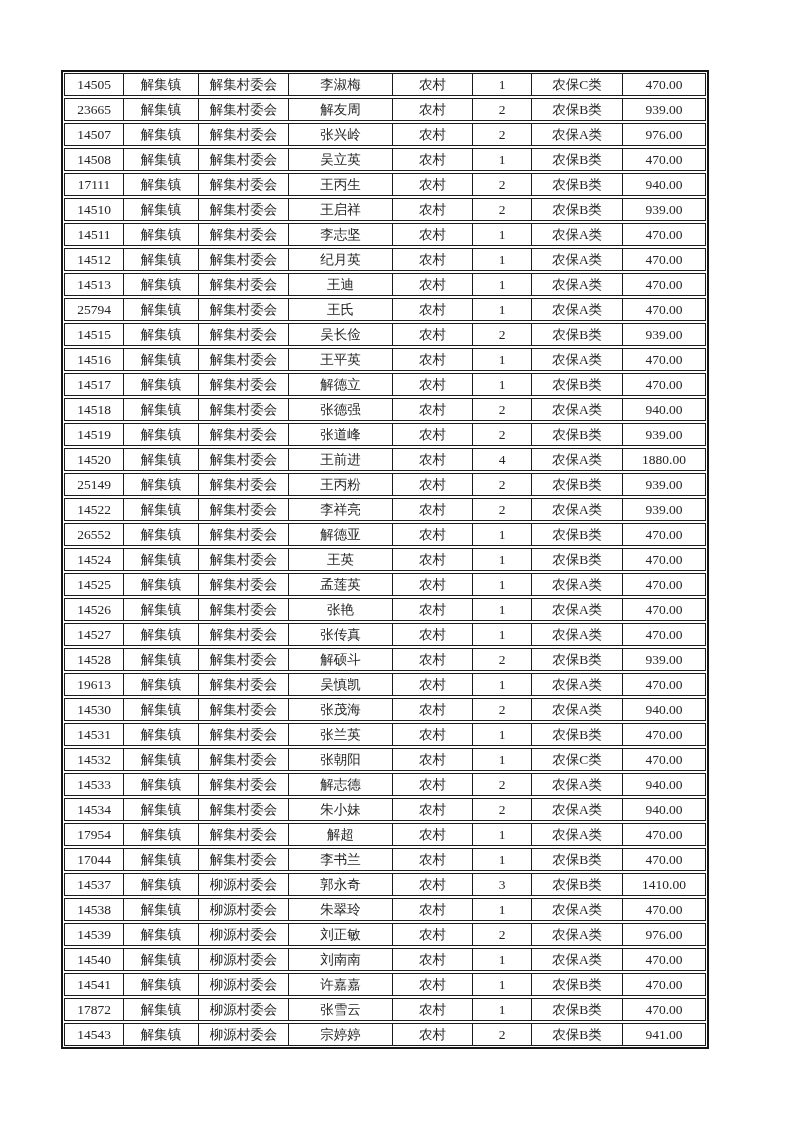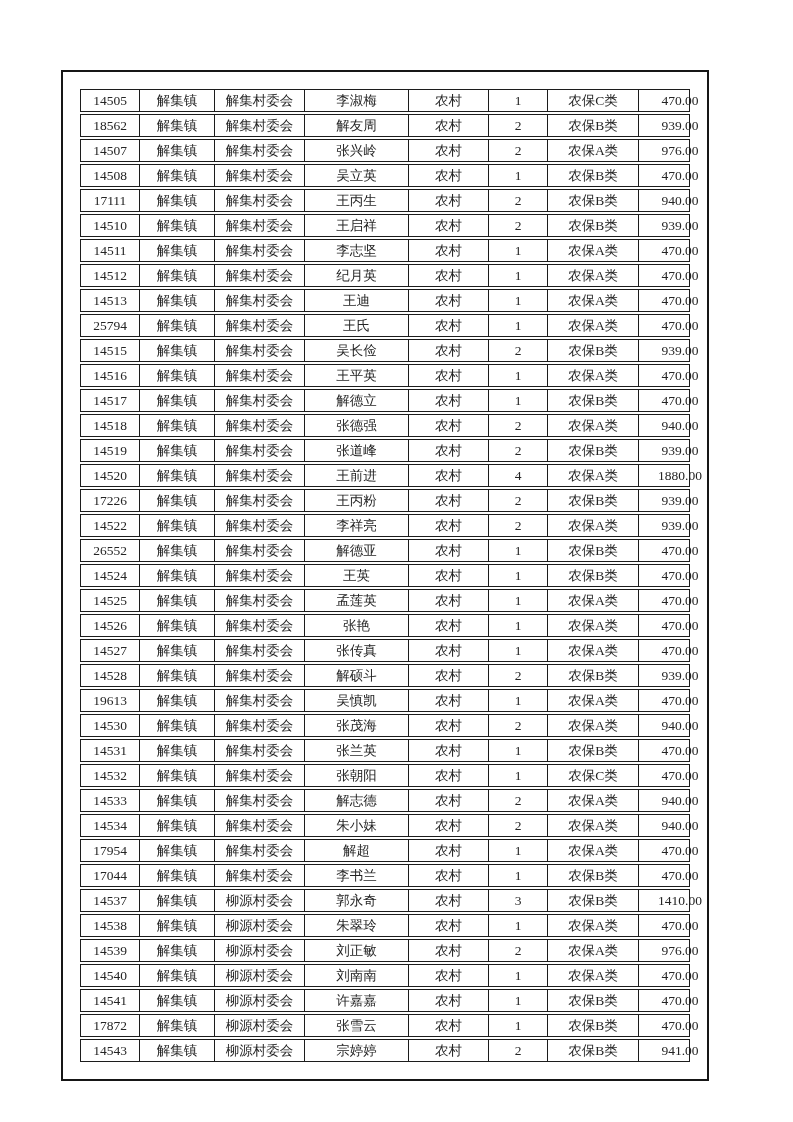--- a/index.html
+++ b/index.html
@@ -19,21 +19,21 @@
     inset: 0;
     background: #ffffff;
   }
   .roster-table {
     position: absolute;
     left: 61px;
     top: 70px;
     width: 648px;
     box-sizing: border-box;
     border: 2px solid #161616;
-    padding: 17px;
+    padding: 1px;
     background: #ffffff;
   }
   .row {
     display: flex;
     border: 1px solid #1c1c1c;
     height: 23px;
     box-sizing: border-box;
     margin-bottom: 2px;
     background: #ffffff;
   }
@@ -75,21 +75,21 @@
         <div class="cell c0">14505</div>
         <div class="cell c1">解集镇</div>
         <div class="cell c2">解集村委会</div>
         <div class="cell c3">李淑梅</div>
         <div class="cell c4">农村</div>
         <div class="cell c5">1</div>
         <div class="cell c6">农保C类</div>
         <div class="cell c7">470.00</div>
       </div>
       <div class="row">
-        <div class="cell c0">18562</div>
+        <div class="cell c0">23665</div>
         <div class="cell c1">解集镇</div>
         <div class="cell c2">解集村委会</div>
         <div class="cell c3">解友周</div>
         <div class="cell c4">农村</div>
         <div class="cell c5">2</div>
         <div class="cell c6">农保B类</div>
         <div class="cell c7">939.00</div>
       </div>
       <div class="row">
         <div class="cell c0">14507</div>
@@ -225,21 +225,21 @@
         <div class="cell c0">14520</div>
         <div class="cell c1">解集镇</div>
         <div class="cell c2">解集村委会</div>
         <div class="cell c3">王前进</div>
         <div class="cell c4">农村</div>
         <div class="cell c5">4</div>
         <div class="cell c6">农保A类</div>
         <div class="cell c7">1880.00</div>
       </div>
       <div class="row">
-        <div class="cell c0">17226</div>
+        <div class="cell c0">25149</div>
         <div class="cell c1">解集镇</div>
         <div class="cell c2">解集村委会</div>
         <div class="cell c3">王丙粉</div>
         <div class="cell c4">农村</div>
         <div class="cell c5">2</div>
         <div class="cell c6">农保B类</div>
         <div class="cell c7">939.00</div>
       </div>
       <div class="row">
         <div class="cell c0">14522</div>

